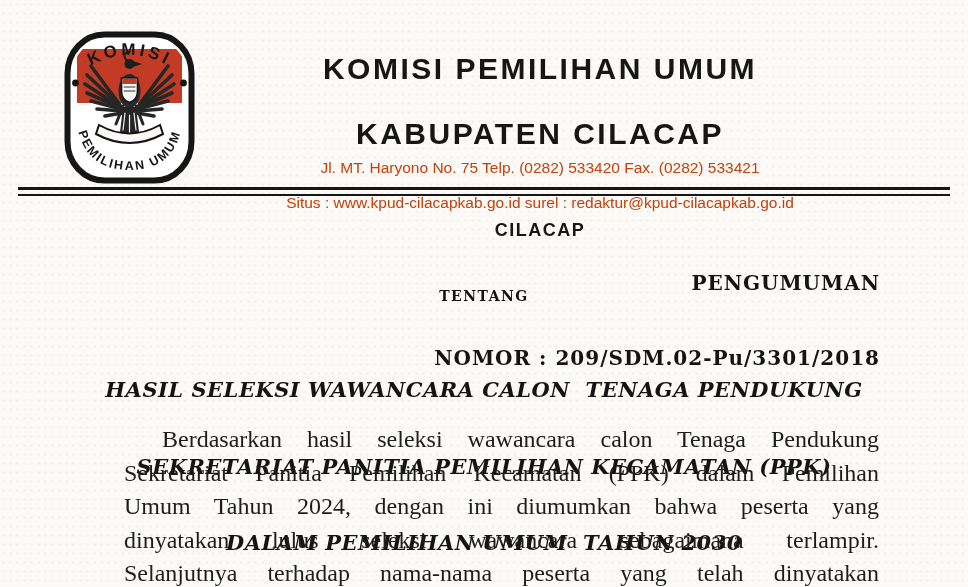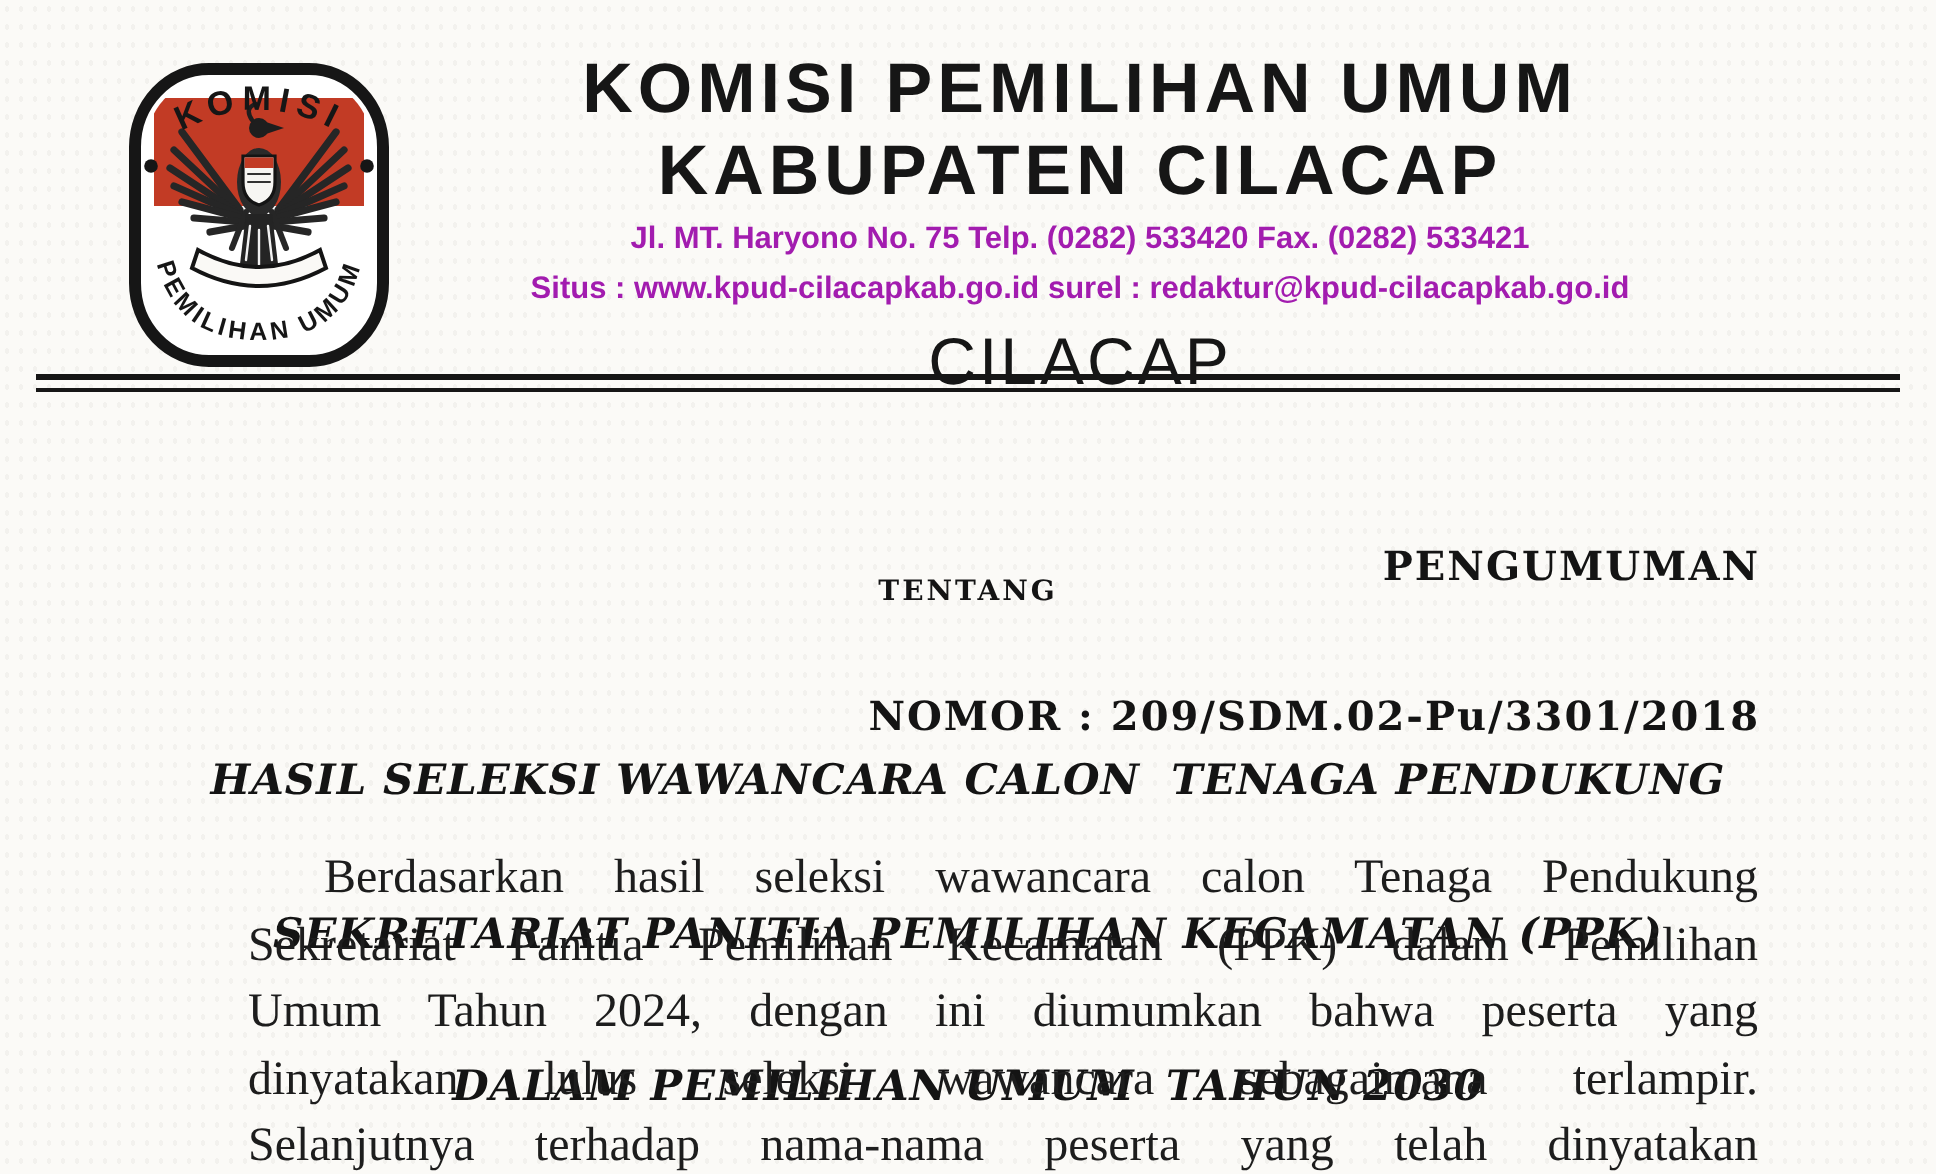--- a/index.html
+++ b/index.html
@@ -21,30 +21,30 @@
     position: absolute; left: 64px; top: 31px;
     width: 131px; height: 153px;
   }
   .head-text {
     position: absolute; left: 212px; top: 24px; width: 656px;
     text-align: center;
     font-family: "Liberation Sans", sans-serif;
     color: #161616;
   }
   .org-name {
-    font-size: 35px; font-weight: bold; line-height: 41px;
-    letter-spacing: 2.5px; white-space: nowrap;
+    font-size: 30px; font-weight: bold; line-height: 41px;
+    letter-spacing: 2.5px; white-space: nowrap; margin-top: 24px;
   }
   .addr {
-    font-size: 15.5px; line-height: 18.5px; color: #a21caf;
-    margin-top: 5px; white-space: nowrap; font-weight: bold;
+    font-size: 15.5px; line-height: 18.5px; color: #c2410c;
+    margin-top: 5px; white-space: nowrap;
   }
-  .addr + .addr { margin-top: 6px; }
+  .addr + .addr { margin-top: 16px; }
   .city {
-    font-size: 33px; font-weight: normal; letter-spacing: 1.5px; margin-top: 8px;
+    font-size: 18px; font-weight: bold; letter-spacing: 1.5px; margin-top: 8px;
   }
   .double-rule {
     position: absolute; left: 18px; right: 18px; top: 187px;
     height: 3.5px;
     border-top: 3.5px solid #161616;
     border-bottom: 2px solid #161616;
   }
 
   
   .center-block {

